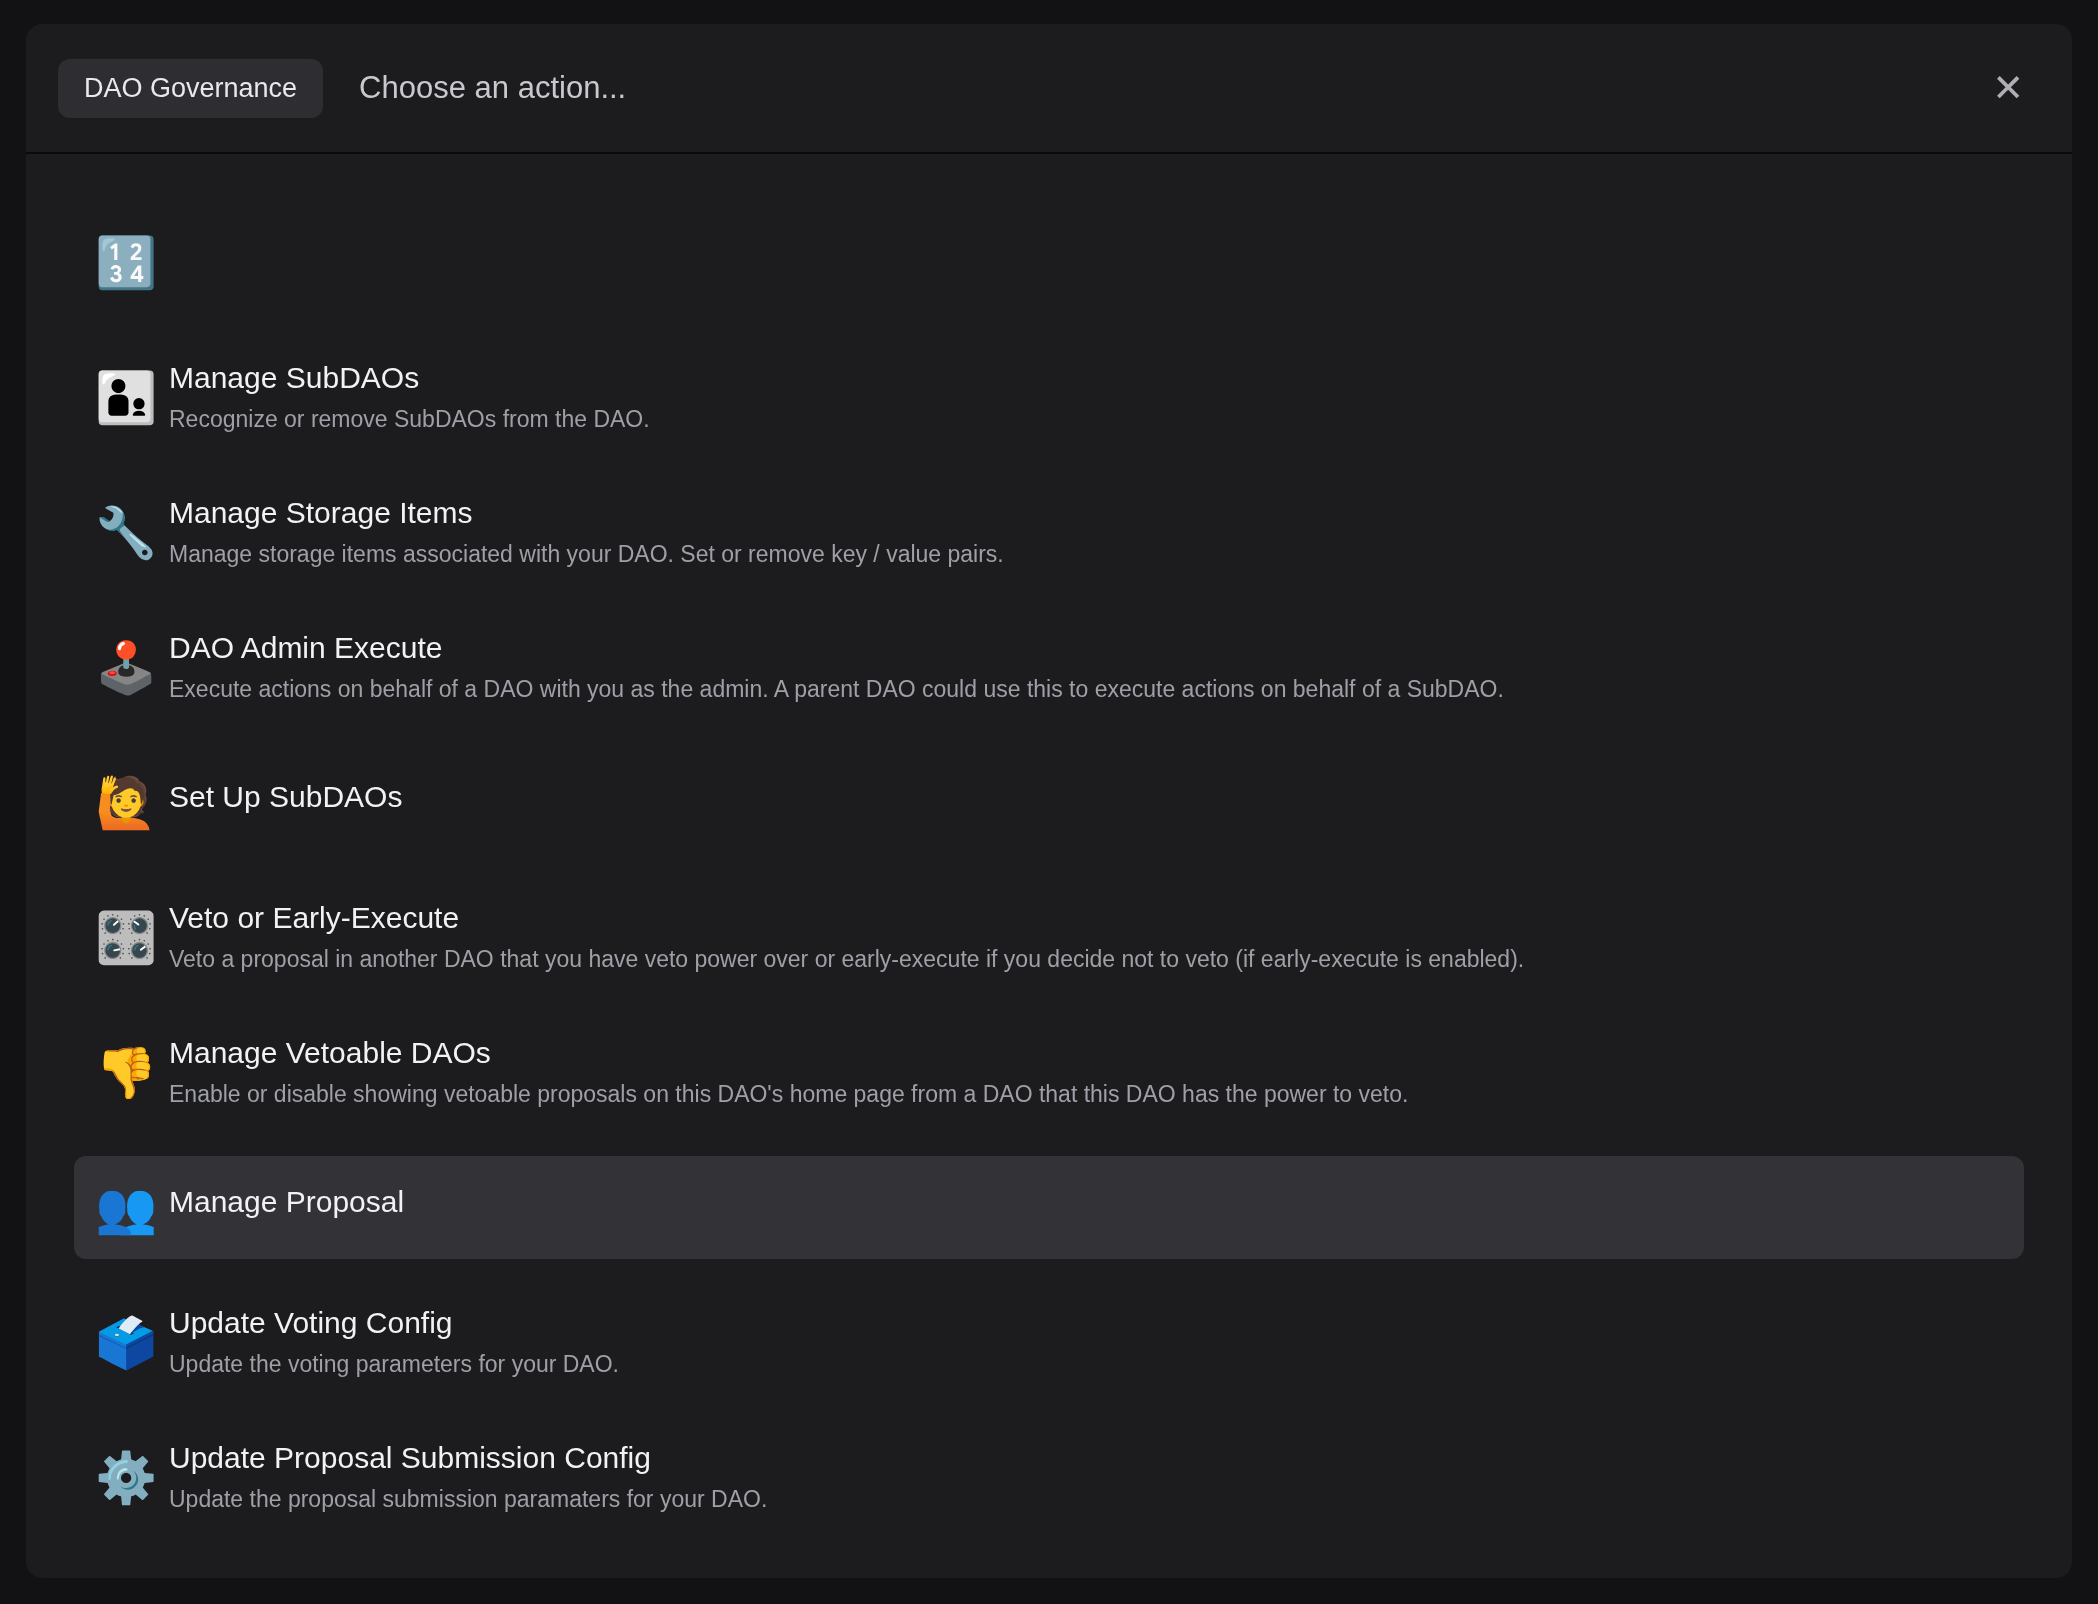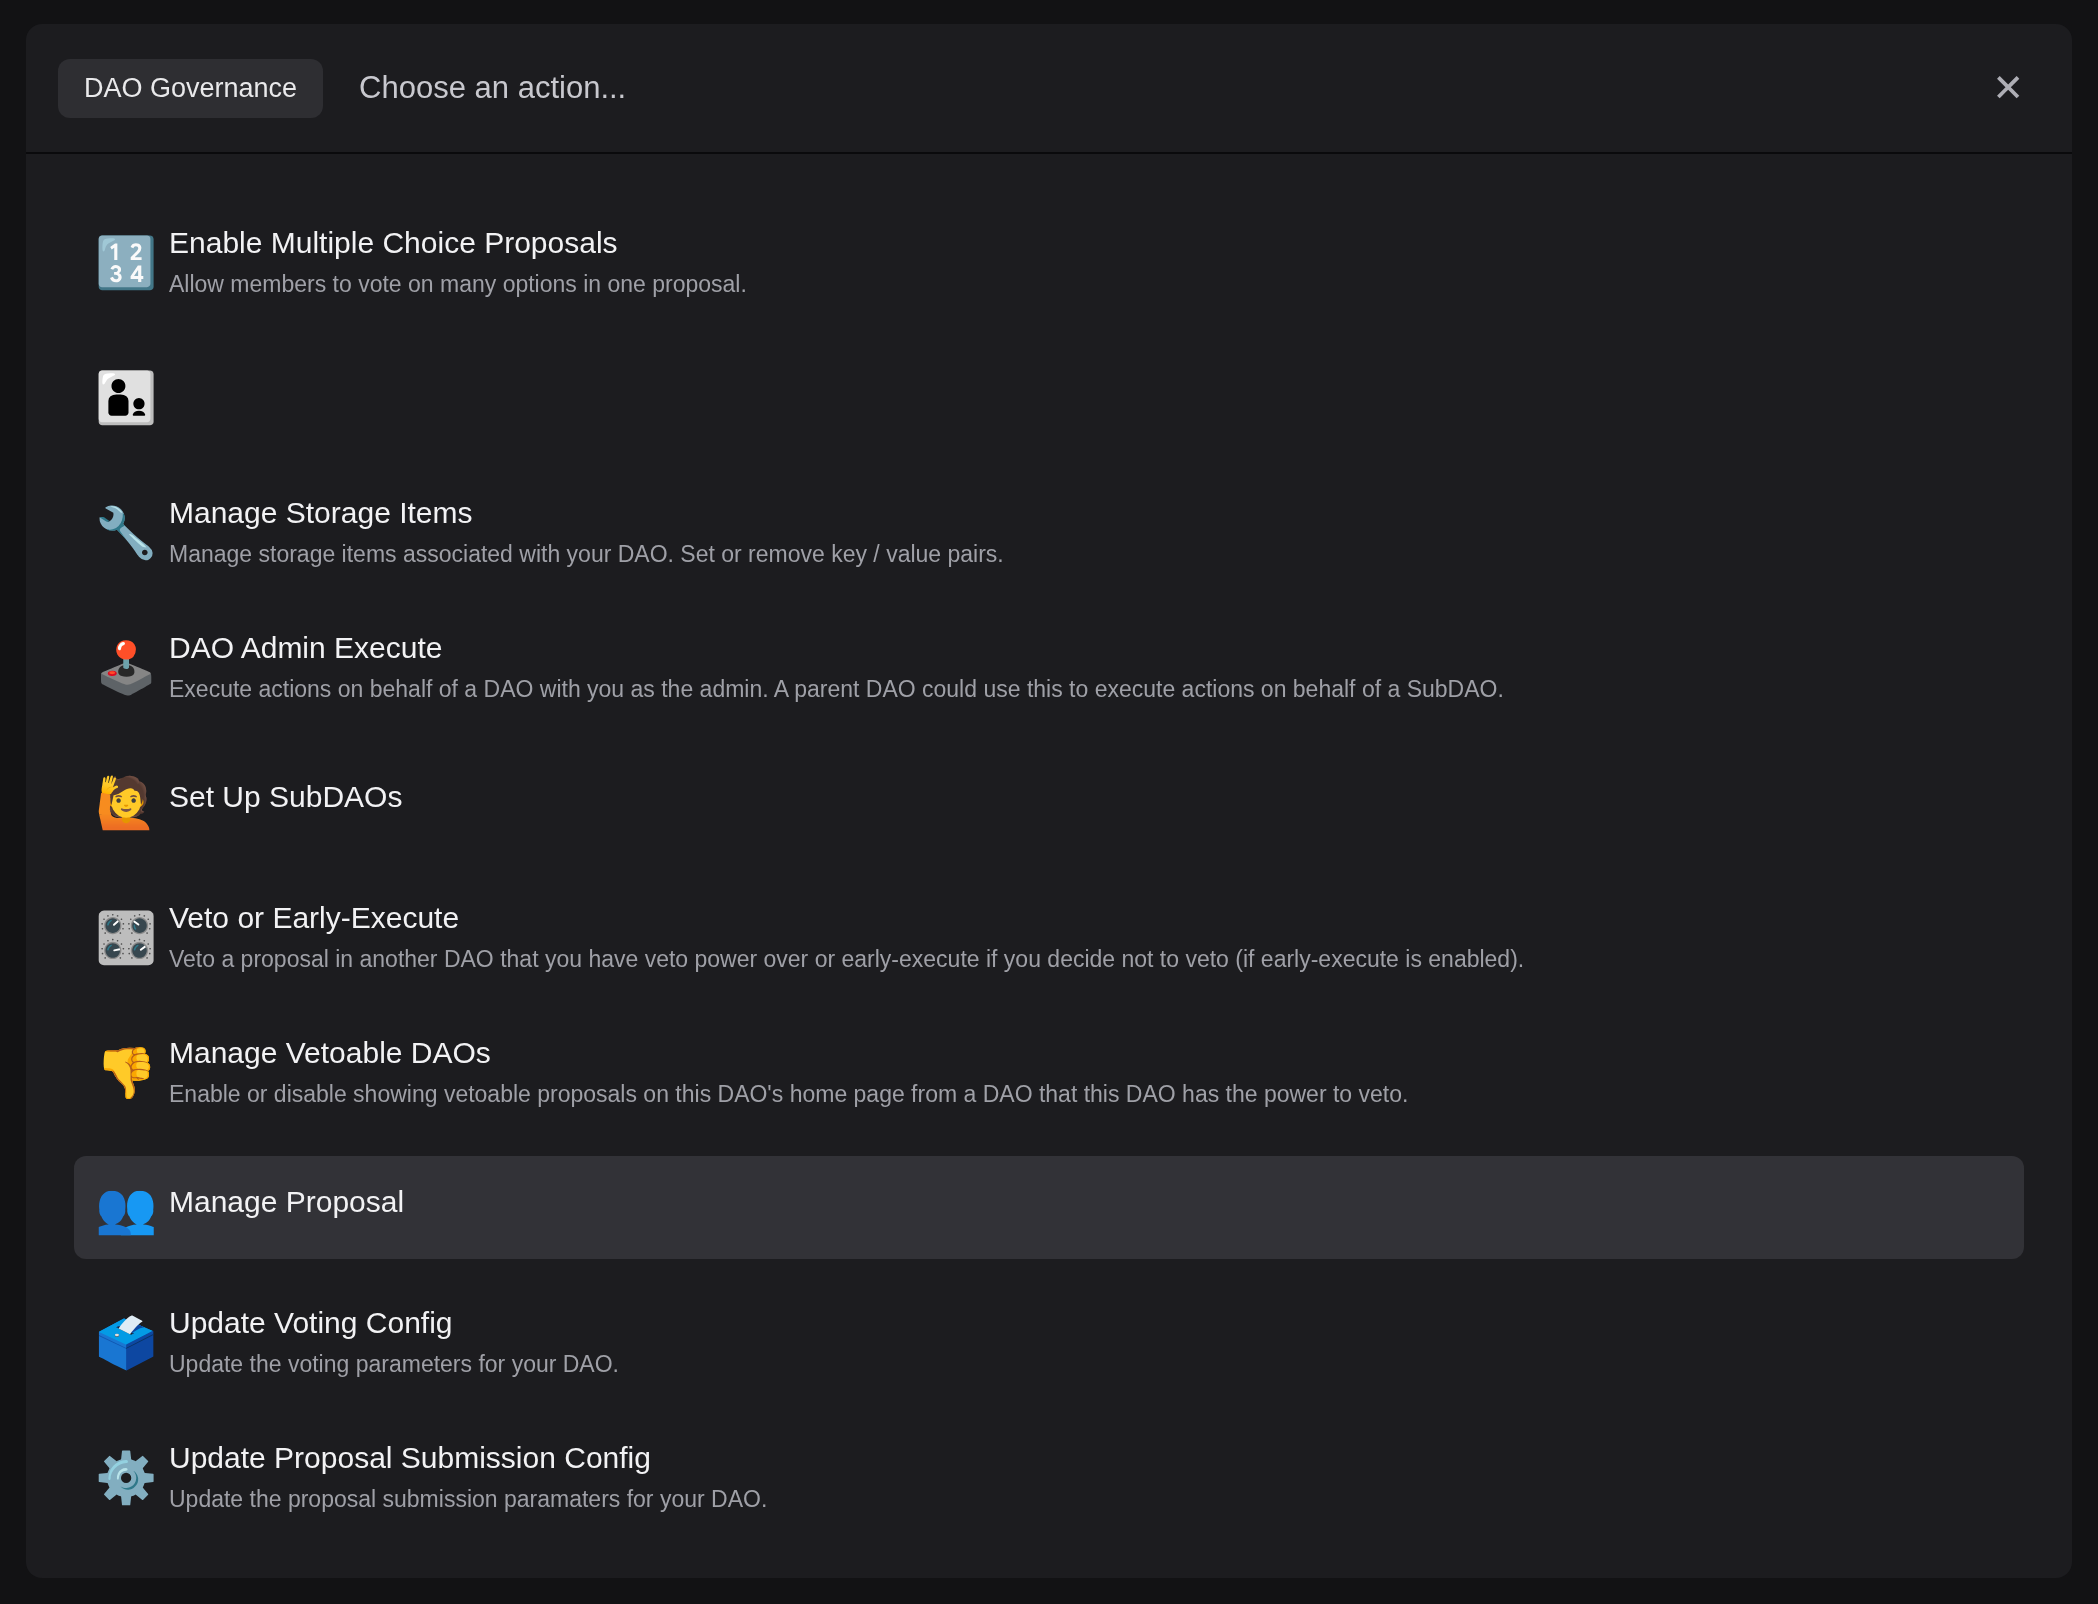--- a/index.html
+++ b/index.html
@@ -115,27 +115,27 @@
 
 <div class="modal">
   <div class="modal-header">
     <span class="category-badge">DAO Governance</span>
     <input class="search-input" type="text" placeholder="Choose an action..." style="">
     <button class="close-button">✕</button>
   </div>
   <div class="action-list">
       <div class="action-row">
     <span class="action-icon">🔢</span>
-    <span class="action-texts">
-      <span class="action-title">Enable Multiple Choice Proposals</span>
-      <span class="action-description">Allow members to vote on many options in one proposal.</span>
-    </span>
   </div>
       <div class="action-row">
     <span class="action-icon">👨‍👦</span>
+    <span class="action-texts">
+      <span class="action-title">Manage SubDAOs</span>
+      <span class="action-description">Recognize or remove SubDAOs from the DAO.</span>
+    </span>
   </div>
       <div class="action-row">
     <span class="action-icon">🔧</span>
     <span class="action-texts">
       <span class="action-title">Manage Storage Items</span>
       <span class="action-description">Manage storage items associated with your DAO. Set or remove key / value pairs.</span>
     </span>
   </div>
       <div class="action-row">
     <span class="action-icon">🕹️</span>

